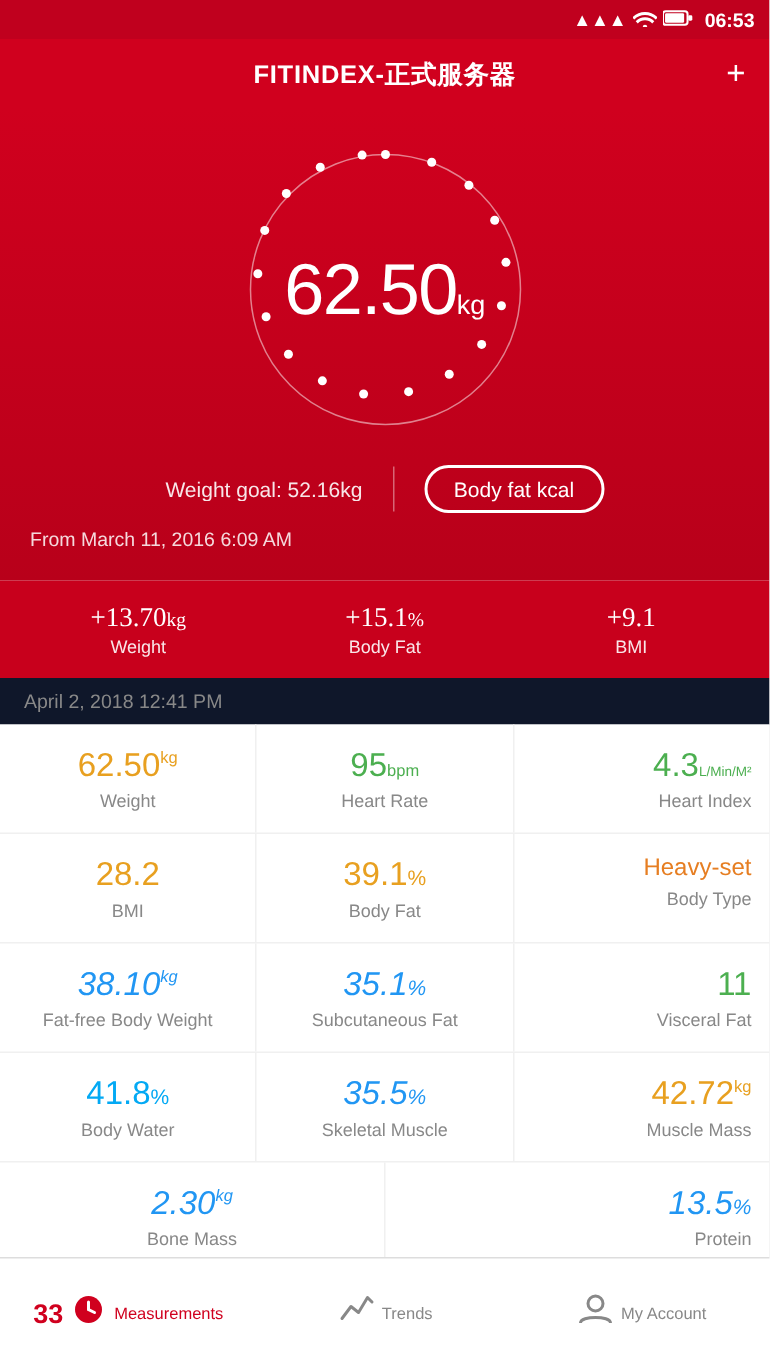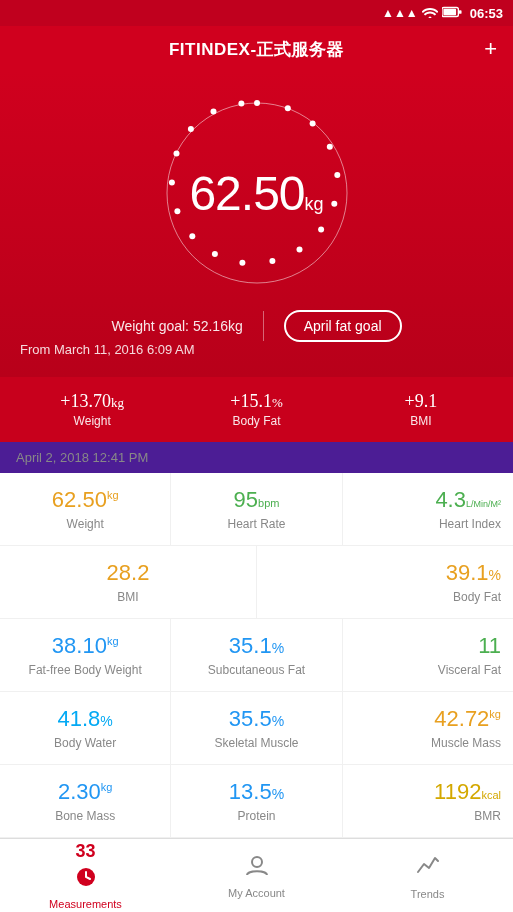--- a/index.html
+++ b/index.html
@@ -115,20 +115,21 @@
       color: white;
       font-size: 14px;
       background: transparent;
       cursor: pointer;
     }
 
     
     .from-date {
       color: rgba(255,255,255,0.85);
       font-size: 13px;
+      margin-top: 10px;
       align-self: flex-start;
       padding-left: 20px;
     }
 
     
     .stats-bar {
       background: #c8001c;
       display: flex;
       justify-content: space-around;
       padding: 14px 10px;
@@ -147,21 +148,21 @@
       font-size: 12px;
       opacity: 0.9;
       margin-top: 2px;
     }
     .stat-unit {
       font-size: 13px;
     }
 
     
     .date-section {
-      background: #4c1d95;
+      background: #0f172a;
       padding: 8px 16px;
       font-size: 13px;
       color: #888;
     }
 
     
     .metrics-grid {
       background: white;
     }
     .metrics-row {
@@ -194,38 +195,38 @@
       font-size: 11px;
     }
     .metric-label {
       font-size: 12px;
       color: #888;
     }
 
     
     .color-orange { color: #e8a020; }
     .color-green { color: #4caf50; }
-    .color-blue { color: #2196f3; }
+    .color-blue { color: #2196f3; font-style: italic; }
     .color-yellow { color: #d4a800; }
     .color-light-blue { color: #03a9f4; }
 
     
     .bottom-nav {
       position: fixed;
       bottom: 0;
       width: 513px;
       background: white;
       border-top: 1px solid #ddd;
       display: flex;
       height: 74px;
     }
     .nav-item {
       flex: 1;
       display: flex;
-      flex-direction: column;
+      flex-direction: row;
       align-items: center;
       justify-content: center;
       gap: 4px;
       cursor: pointer;
       padding: 6px;
       text-align: center;
     }
     .nav-label {
       font-size: 11px;
       color: #888;
@@ -303,21 +304,21 @@
         <circle cx="89.4" cy="15.4" r="3" fill="white"></circle>
       </svg>
       <div class="weight-display">
         <span class="weight-value">62.50</span><span class="weight-unit">kg</span>
       </div>
     </div>
 
     <div class="goal-row">
       <span class="goal-text">Weight goal: 52.16kg</span>
       <div class="divider-v"></div>
-      <button class="body-fat-btn">April fat goal</button>
+      <button class="body-fat-btn">Body fat kcal</button>
     </div>
 
     <div class="from-date">From March 11, 2016 6:09 AM</div>
   </div>
 
   <div class="stats-bar">
     <div class="stat-item">
       <div class="stat-change">
         <span>+13.70</span><span class="stat-unit">kg</span>
       </div>
@@ -366,20 +367,24 @@
       <div class="metric-cell">
         <span class="metric-value color-orange">28.2</span>
         <span class="metric-label">BMI</span>
       </div>
       <div class="metric-cell">
         <span class="metric-value color-orange">
           <span>39.1</span><span class="metric-unit-sub" style="color:#e8a020;font-size:14px;">%</span>
         </span>
         <span class="metric-label">Body Fat</span>
       </div>
+      <div class="metric-cell">
+        <span class="metric-value" style="font-size:16px;color:#e67e22;font-weight:500;">Heavy-set</span>
+        <span class="metric-label">Body Type</span>
+      </div>
     </div>
 
     <div class="metrics-row">
       <div class="metric-cell">
         <span class="metric-value color-blue">
           <span>38.10</span><sup class="metric-unit" style="color:#2196f3;">kg</sup>
         </span>
         <span class="metric-label">Fat-free Body Weight</span>
       </div>
       <div class="metric-cell">
@@ -420,26 +425,20 @@
         <span class="metric-value color-blue">
           <span>2.30</span><sup class="metric-unit" style="color:#2196f3;">kg</sup>
         </span>
         <span class="metric-label">Bone Mass</span>
       </div>
       <div class="metric-cell">
         <span class="metric-value color-blue">
           <span>13.5</span><span class="metric-unit-sub" style="color:#2196f3;font-size:14px;">%</span>
         </span>
         <span class="metric-label">Protein</span>
-      </div>
-      <div class="metric-cell">
-        <span class="metric-value color-yellow">
-          <span>1192</span><span class="metric-unit-sub" style="color:#d4a800;font-size:11px;">kcal</span>
-        </span>
-        <span class="metric-label">BMR</span>
       </div>
     </div>
 
   </div>
 </div>
 
 <div class="bottom-nav">
 
   <div class="nav-item">
     <span style="font-size:18px;font-weight:700;color:#d0001e;line-height:1;">
@@ -448,30 +447,30 @@
     <div style="color:#d0001e;">
       <svg width="26" height="26" viewBox="0 0 26 26" fill="none">
         <rect x="4" y="4" width="18" height="18" rx="9" fill="#d0001e"></rect>
         <path d="M13 8 L13 13 L17 15" stroke="white" stroke-width="2" stroke-linecap="round"></path>
       </svg>
     </div>
     <span class="nav-label active">Measurements</span>
   </div>
 
   <div class="nav-item">
+    <div style="font-size:24px;color:#888;">
+      <svg width="26" height="26" viewBox="0 0 26 26" fill="none">
+        <polyline points="3,20 9,12 14,16 20,6 23,9" stroke="#888" stroke-width="2" fill="none" stroke-linecap="round" stroke-linejoin="round"></polyline>
+      </svg>
+    </div>
+    <span class="nav-label">Trends</span>
+  </div>
+
+  <div class="nav-item">
     <div>
       <svg width="26" height="26" viewBox="0 0 26 26" fill="none">
         <circle cx="13" cy="9" r="5" stroke="#888" stroke-width="2"></circle>
         <path d="M3 22 C3 17 23 17 23 22" stroke="#888" stroke-width="2" fill="none"></path>
       </svg>
     </div>
     <span class="nav-label">My Account</span>
   </div>
-
-  <div class="nav-item">
-    <div style="font-size:24px;color:#888;">
-      <svg width="26" height="26" viewBox="0 0 26 26" fill="none">
-        <polyline points="3,20 9,12 14,16 20,6 23,9" stroke="#888" stroke-width="2" fill="none" stroke-linecap="round" stroke-linejoin="round"></polyline>
-      </svg>
-    </div>
-    <span class="nav-label">Trends</span>
-  </div>
 </div>
 
 </body></html>

